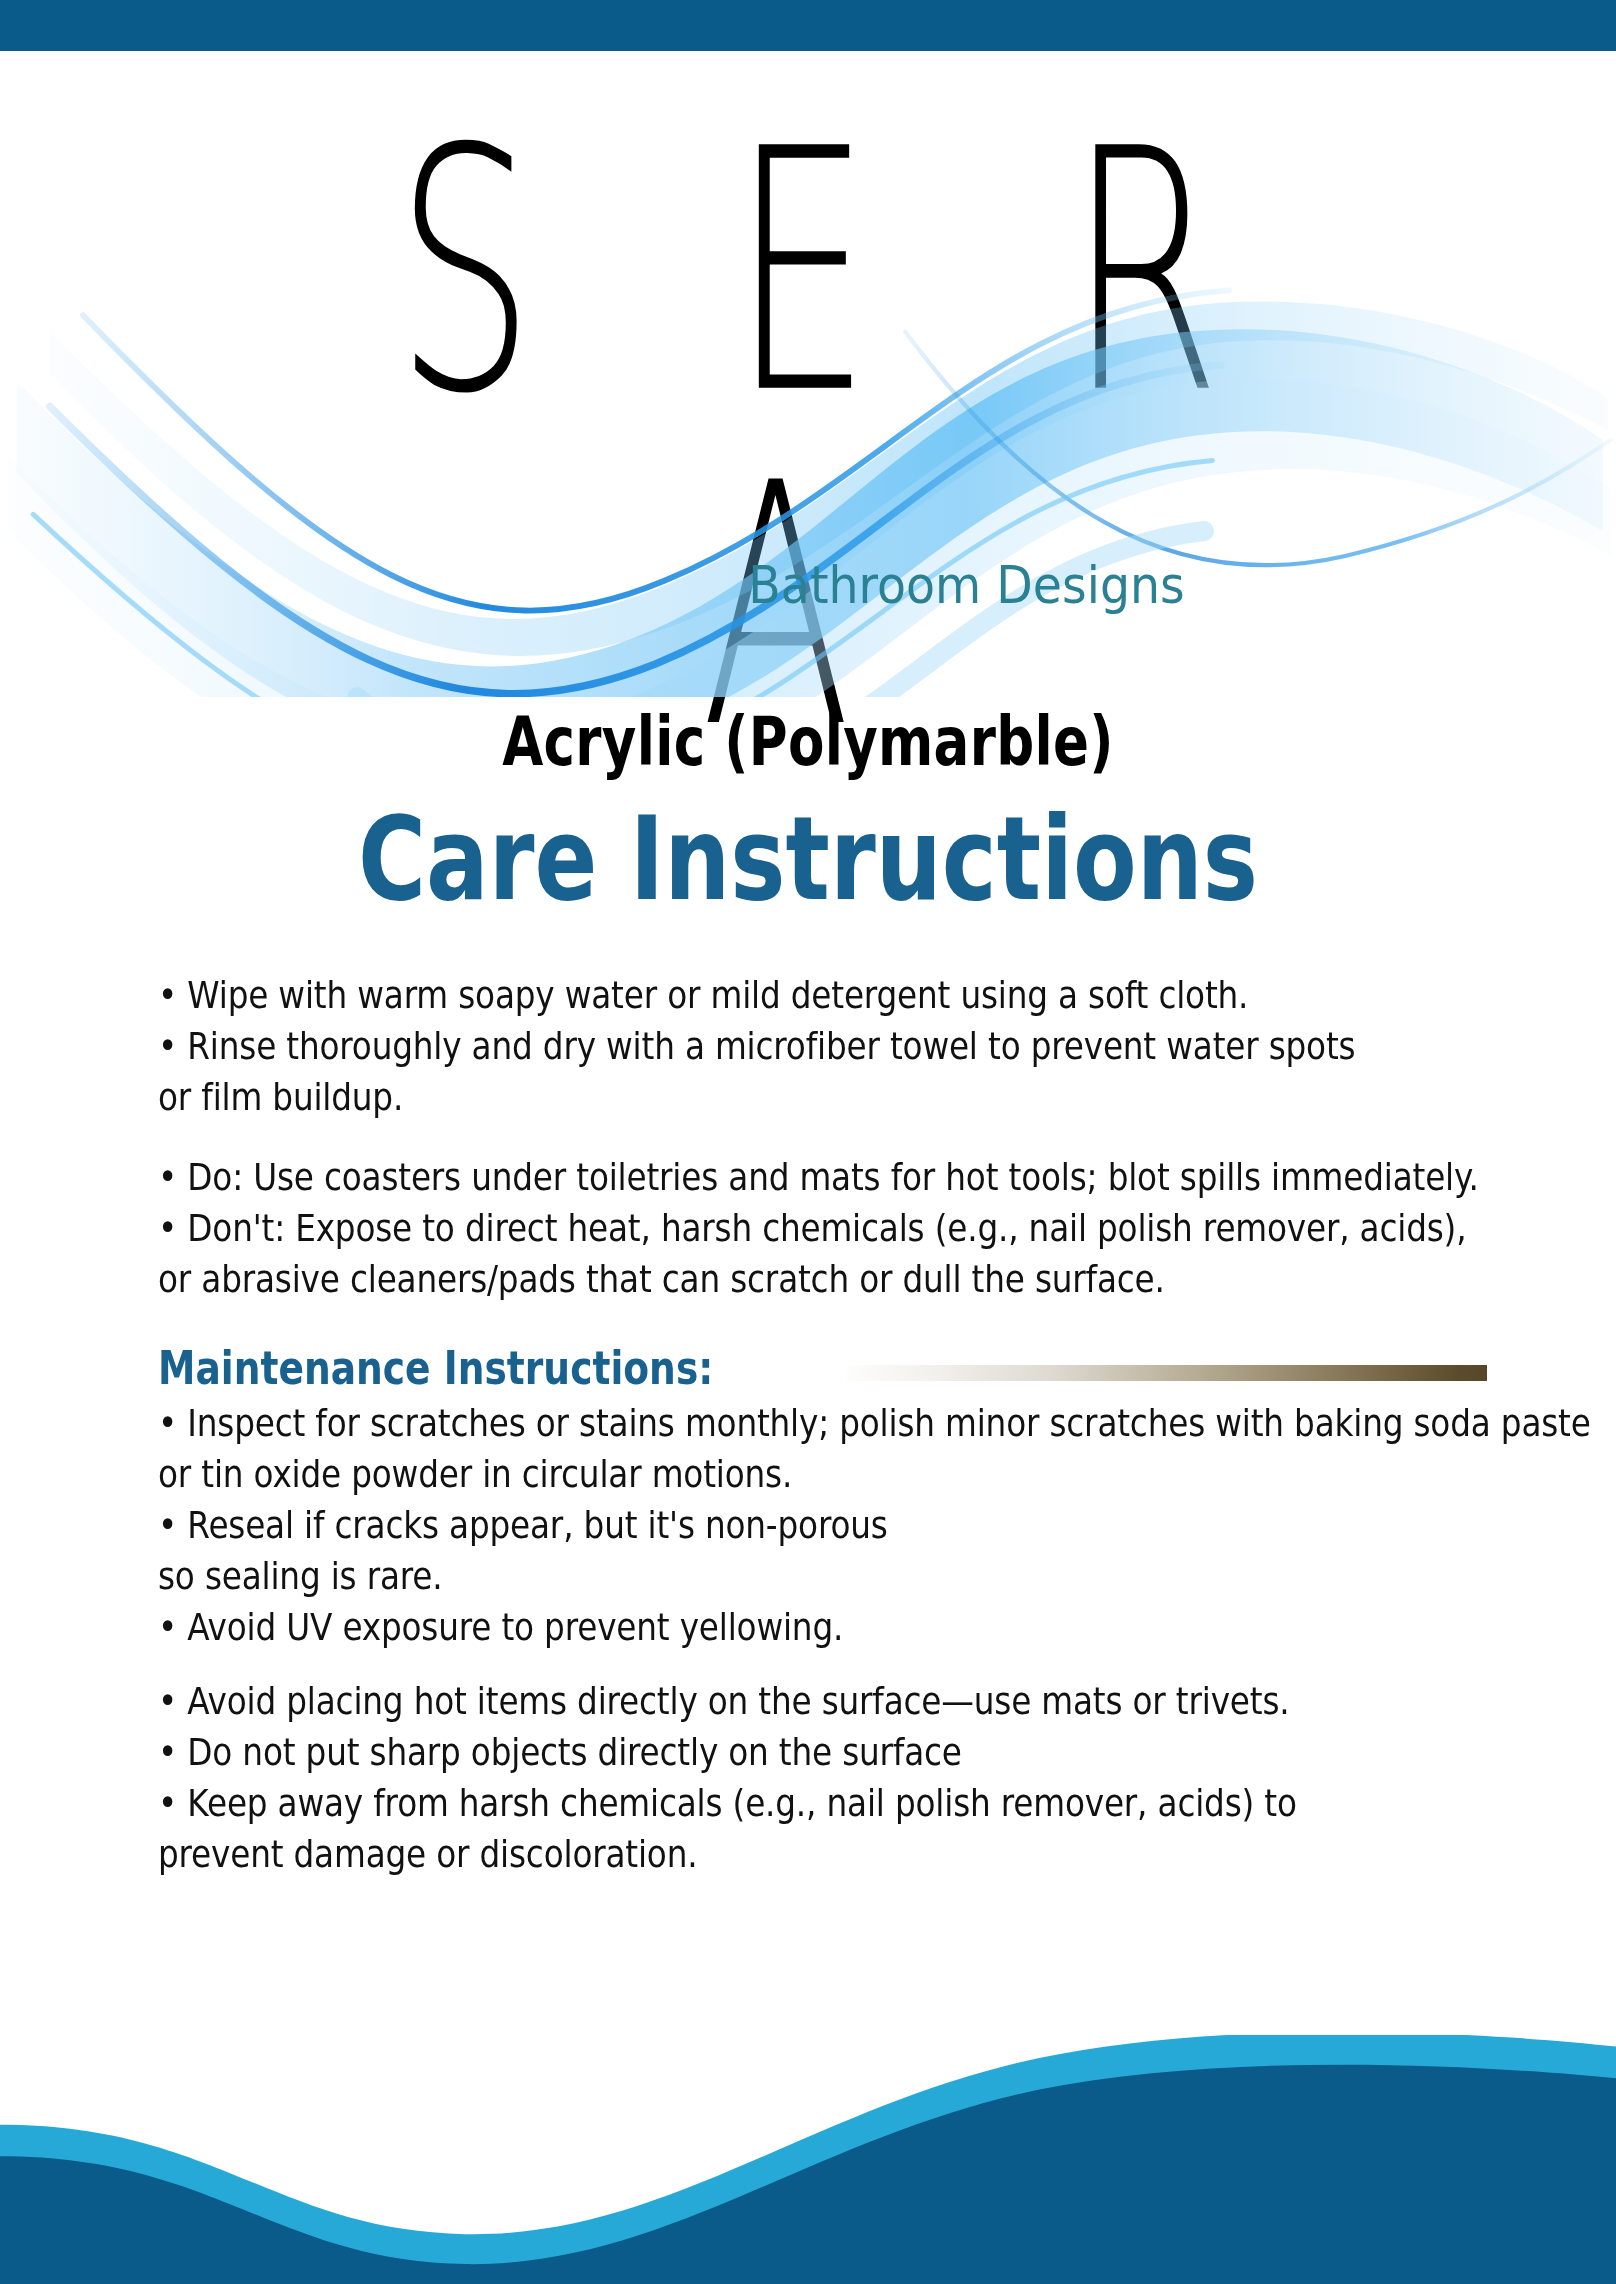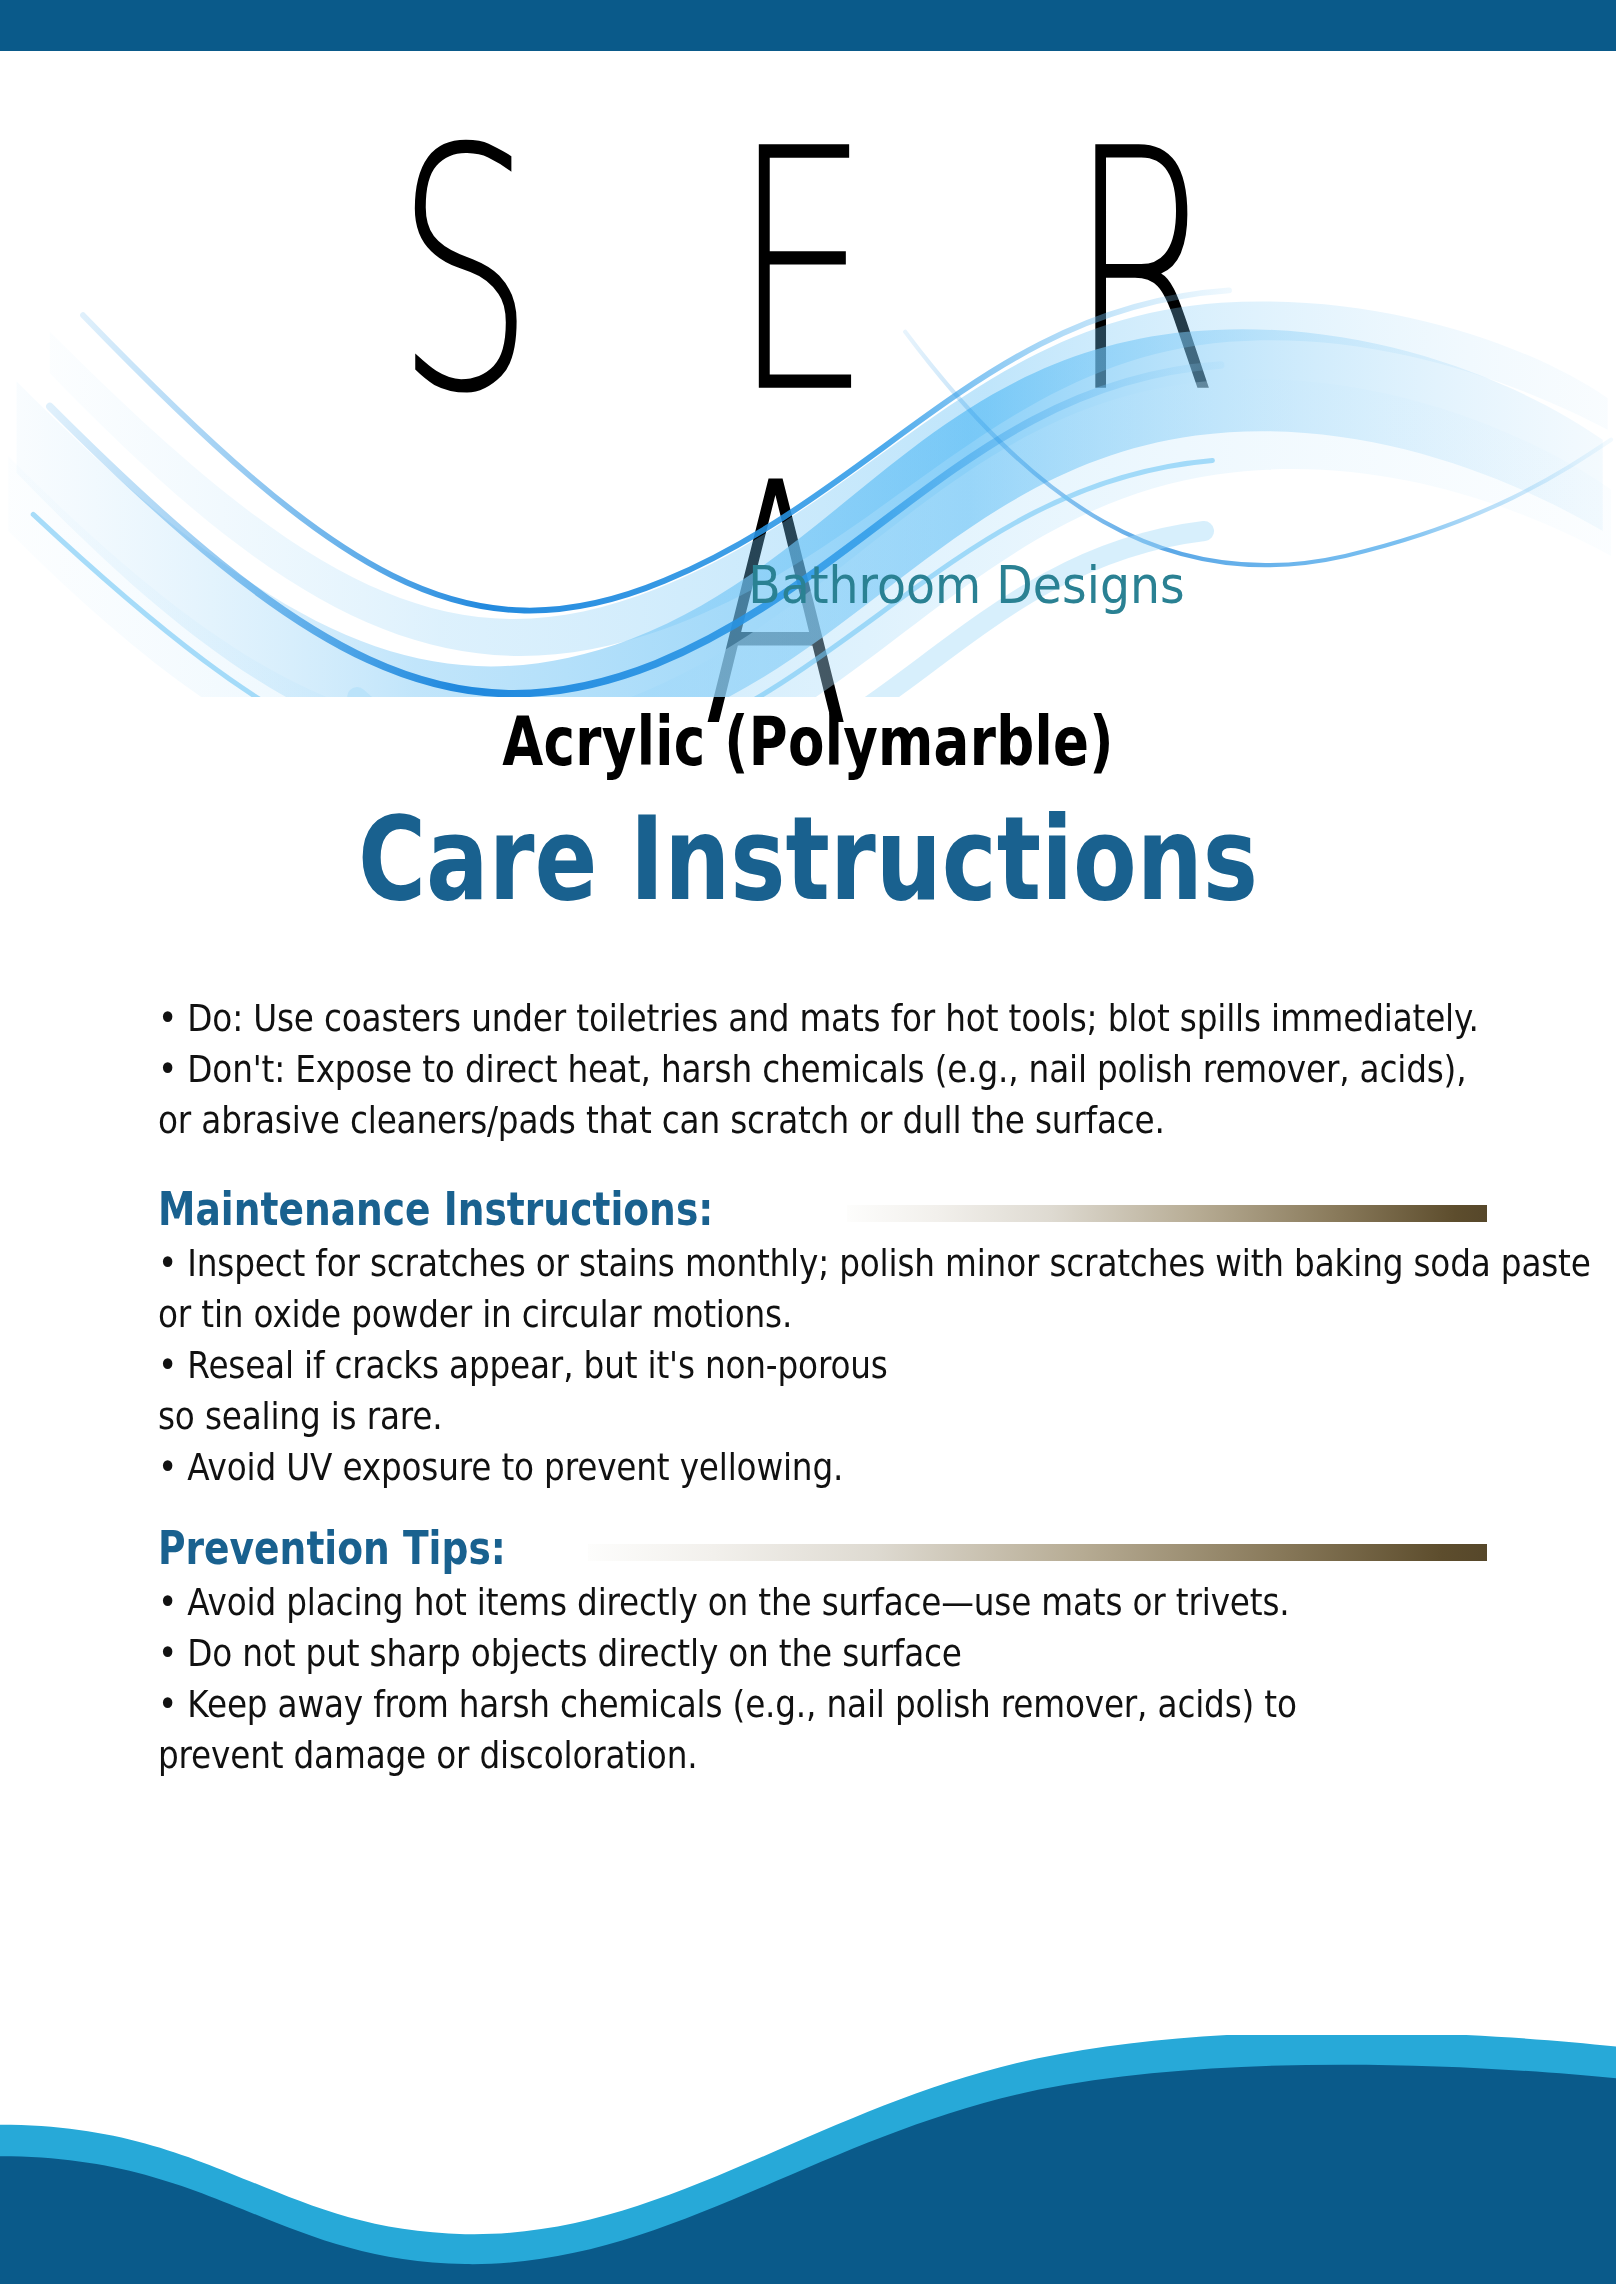--- a/index.html
+++ b/index.html
@@ -230,20 +230,25 @@
     <div class="tagline">Bathroom Designs</div>
   </div>
 
   <div class="subtitle">Acrylic (Polymarble)</div>
 
   <div class="maintitle">Care Instructions</div>
 
   <div class="content">
 
     <div class="section">
+      <div class="bullets">
+        <div class="bullet-line">• Wipe with warm soapy water or mild detergent using a soft cloth.</div>
+        <div class="bullet-line">• Rinse thoroughly and dry with a microfiber towel to prevent water spots</div>
+        <div class="bullet-line">or film buildup.</div>
+      </div>
     </div>
     <div class="sec-gap-1"></div>
 
     <div class="section">
       <div class="bullets">
         <div class="bullet-line">• Do: Use coasters under toiletries and mats for hot tools; blot spills immediately.</div>
         <div class="bullet-line">• Don't: Expose to direct heat, harsh chemicals (e.g., nail polish remover, acids),</div>
         <div class="bullet-line">or abrasive cleaners/pads that can scratch or dull the surface.</div>
       </div>
     </div>
@@ -258,24 +263,20 @@
         <div class="bullet-line">• Inspect for scratches or stains monthly; polish minor scratches with baking soda paste</div>
         <div class="bullet-line">or tin oxide powder in circular motions.</div>
         <div class="bullet-line">• Reseal if cracks appear, but it's non-porous</div>
         <div class="bullet-line">so sealing is rare.</div>
         <div class="bullet-line">• Avoid UV exposure to prevent yellowing.</div>
       </div>
     </div>
     <div class="sec-gap-3"></div>
 
     <div class="section">
-      <div class="sec-head-row">
-        <div class="sec-title">Prevention Tips:</div>
-        <div class="sec-rule"></div>
-      </div>
       <div class="bullets">
         <div class="bullet-line">• Avoid placing hot items directly on the surface—use mats or trivets.</div>
         <div class="bullet-line">• Do not put sharp objects directly on the surface</div>
         <div class="bullet-line">• Keep away from harsh chemicals (e.g., nail polish remover, acids) to</div>
         <div class="bullet-line">prevent damage or discoloration.</div>
       </div>
     </div>
 
   </div>
 

